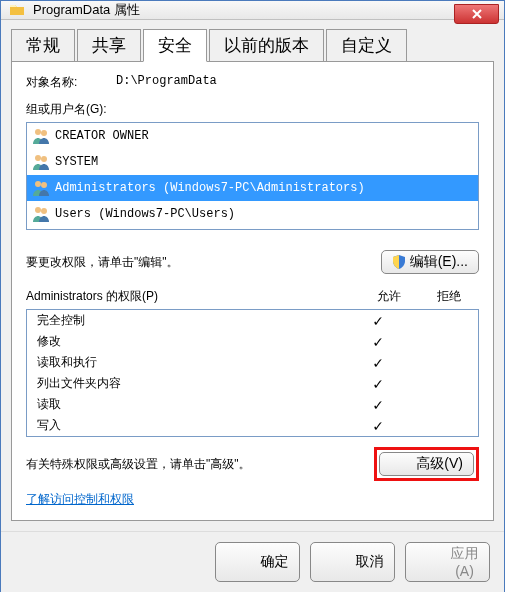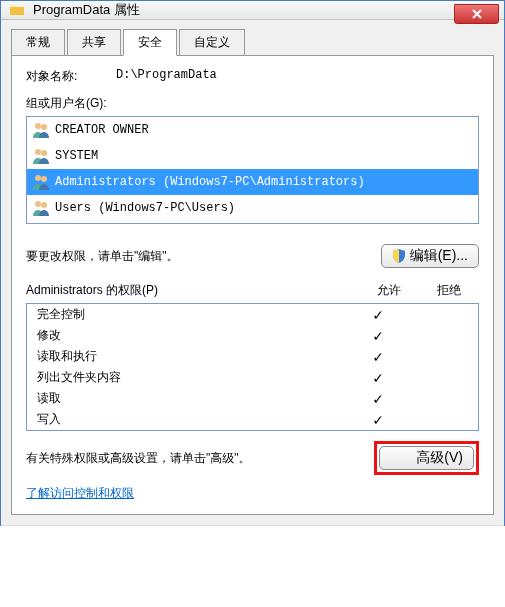--- a/index.html
+++ b/index.html
@@ -1,23 +1,23 @@
 <!DOCTYPE html>
 <html><head>
 <meta charset="utf-8">
 <style>
 * { box-sizing: border-box; margin: 0; padding: 0; }
 body { font-family: "Microsoft YaHei", "SimSun", Tahoma, sans-serif; font-size: 12px; background: #fff; }
-.window { width: 505px; height: 526px; border: 1px solid #4a7abc; background: #f0f0f0; display: flex; flex-direction: column; }
+.window { width: 505px; height: 592px; border: 1px solid #4a7abc; background: #f0f0f0; display: flex; flex-direction: column; }
 .titlebar { height: 30px; background: linear-gradient(#f8f8f8, #e8e8e8); border-bottom: 1px solid #c0c0c0; display: flex; align-items: center; padding: 0 8px; position: relative; }
 .titlebar .folder-icon { width: 16px; height: 16px; margin-right: 8px; }
 .titlebar .title { font-size: 13px; color: #000; }
 .close-btn { position: absolute; right: 5px; top: 3px; width: 45px; height: 20px; background: linear-gradient(#e77, #c33); border: 1px solid #a22; border-radius: 0 0 3px 3px; color: #fff; display: flex; align-items: center; justify-content: center; cursor: pointer; }
 .tabs { display: flex; padding: 8px 10px 0 10px; background: #f0f0f0; }
-.tab { padding: 4px 14px; border: 1px solid #999; border-bottom: none; background: #f0f0f0; margin-right: 2px; font-size: 12px; cursor: pointer; position: relative; top: 1px; }
+.tab { padding: 4px 14px; border: 1px solid #999; border-bottom: none; background: #f0f0f0; margin-right: 2px; font-size: 17px; cursor: pointer; position: relative; top: 1px; }
 .tab.active { background: #fff; z-index: 2; border-bottom: 1px solid #fff; }
 .tab-content { flex: 1; margin: 0 10px 10px 10px; border: 1px solid #999; background: #fff; padding: 12px 14px; display: flex; flex-direction: column; position: relative; }
 .row { margin-bottom: 10px; }
 .label-row { display: flex; }
 .label-row .lbl { width: 90px; }
 .groups-box { border: 1px solid #7a9cc6; background: #fff; height: 108px; overflow: hidden; margin-top: 4px; }
 .group-item { display: flex; align-items: center; padding: 2px 4px; height: 26px; font-family: "Courier New", monospace; }
 .group-item.selected { background: #3399ff; color: #fff; }
 .group-item .user-icon { width: 20px; height: 20px; margin-right: 4px; }
 .edit-row { display: flex; align-items: center; justify-content: space-between; margin-top: 10px; }
@@ -55,20 +55,21 @@
       <svg width="10" height="10" viewBox="0 0 10 10">
           <path stroke="#fff" stroke-width="2" d="M1 1l8 8M9 1l-8 8"></path>
         </svg>
     </div>
   </div>
 
   <div class="tabs">
     <div class="tab">常规</div>
     <div class="tab">共享</div>
     <div class="tab active">安全</div>
+    <div class="tab">以前的版本</div>
     <div class="tab">自定义</div>
   </div>
 
   <div class="tab-content">
     <div class="row label-row">
       <span class="lbl">对象名称:</span>
       <span style="font-family:'Courier New',monospace;">D:\ProgramData</span>
     </div>
 
     <div class="row">

